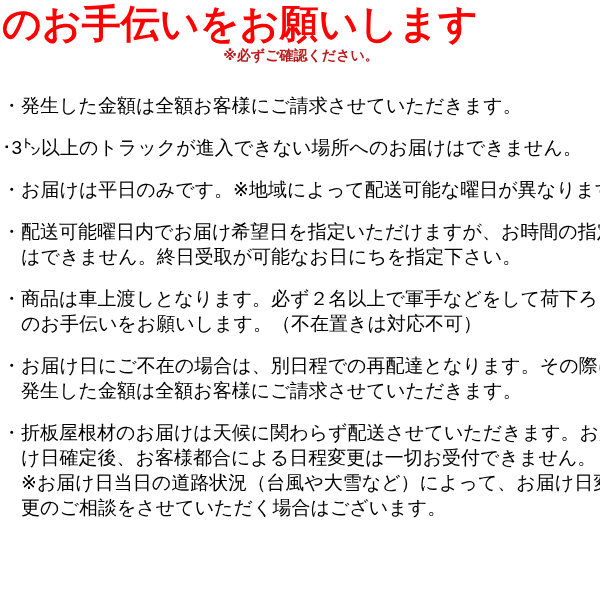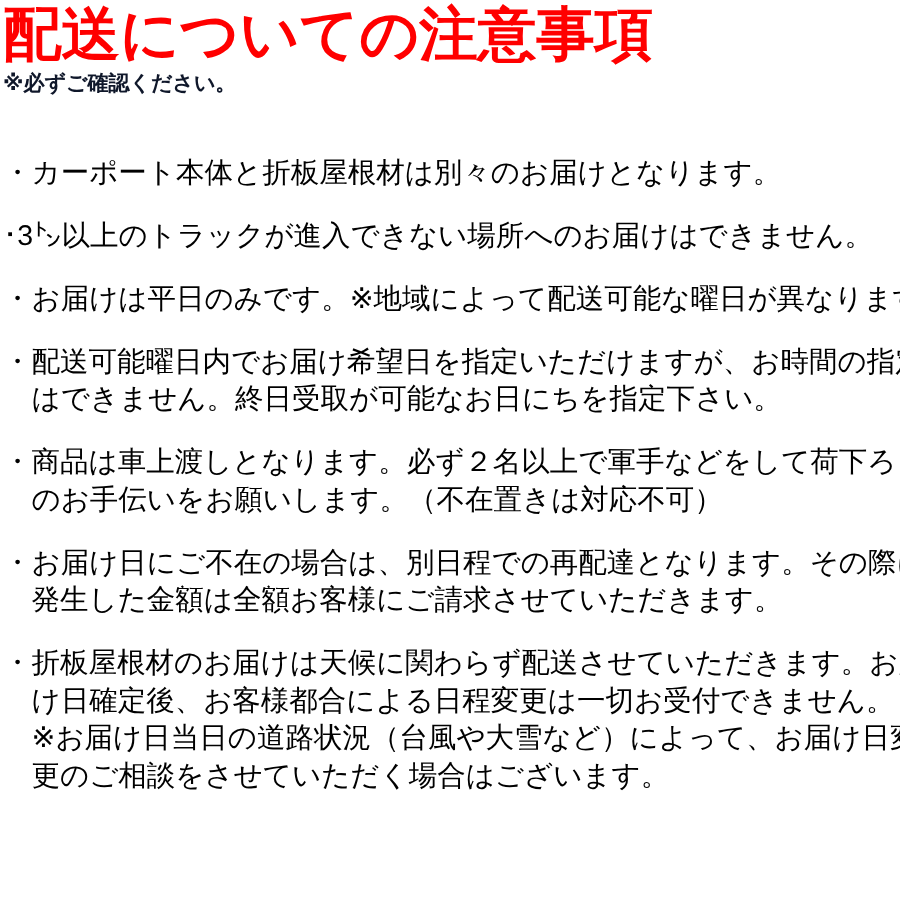--- a/index.html
+++ b/index.html
@@ -20,50 +20,51 @@
   .title {
     margin: 0 0 2px 0;
     color: #ff0000;
     font-size: 39px;
     font-weight: bold;
     line-height: 42px;
     letter-spacing: 0;
     white-space: nowrap;
   }
   .subtitle {
-    margin: 0 0 39px 0;
-    color: #0f172a;
+    margin: 0 0 29px 0;
+    color: #b91c1c;
     font-size: 14px;
     font-weight: bold;
     line-height: 17px;
+    text-align: center;
   }
   .notes {
     margin: 0;
   }
   .note {
     margin: 0 0 17px 0;
     color: #000000;
     font-size: 19px;
     line-height: 25px;
     padding-left: 19px;   
     text-indent: -19px;   
     white-space: pre;     
   }
 </style>
 </head>
 <body>
 
 <div class="page">
 
-  <h1 class="title">配送についての注意事項</h1>
+  <h1 class="title">のお手伝いをお願いします</h1>
 
   <p class="subtitle">※必ずご確認ください。</p>
 
   <div class="notes">
-    <p class="note">・カーポート本体と折板屋根材は別々のお届けとなります。</p>
+    <p class="note">・発生した金額は全額お客様にご請求させていただきます。</p>
     <p class="note">・3㌧以上のトラックが進入できない場所へのお届けはできません。</p>
     <p class="note">・お届けは平日のみです。※地域によって配送可能な曜日が異なります。</p>
     <p class="note">・配送可能曜日内でお届け希望日を指定いただけますが、お時間の指定
 はできません。終日受取が可能なお日にちを指定下さい。</p>
     <p class="note">・商品は車上渡しとなります。必ず２名以上で軍手などをして荷下ろし
 のお手伝いをお願いします。（不在置きは対応不可）</p>
     <p class="note">・お届け日にご不在の場合は、別日程での再配達となります。その際に
 発生した金額は全額お客様にご請求させていただきます。</p>
     <p class="note">・折板屋根材のお届けは天候に関わらず配送させていただきます。お届
 け日確定後、お客様都合による日程変更は一切お受付できません。

